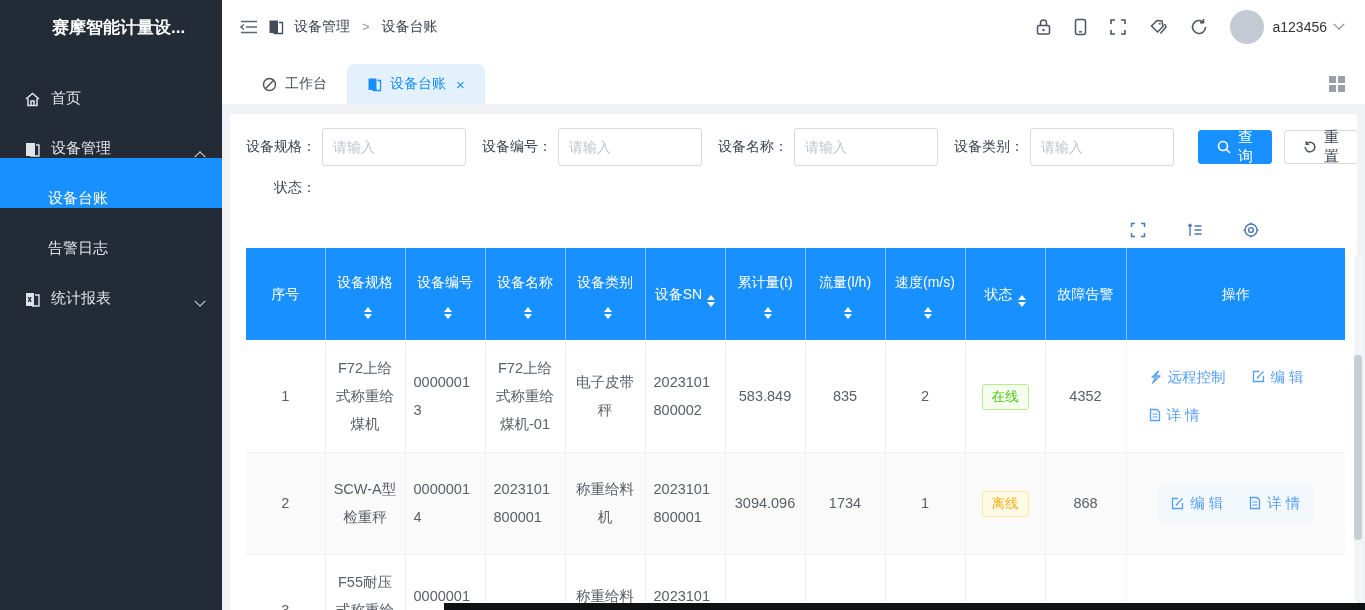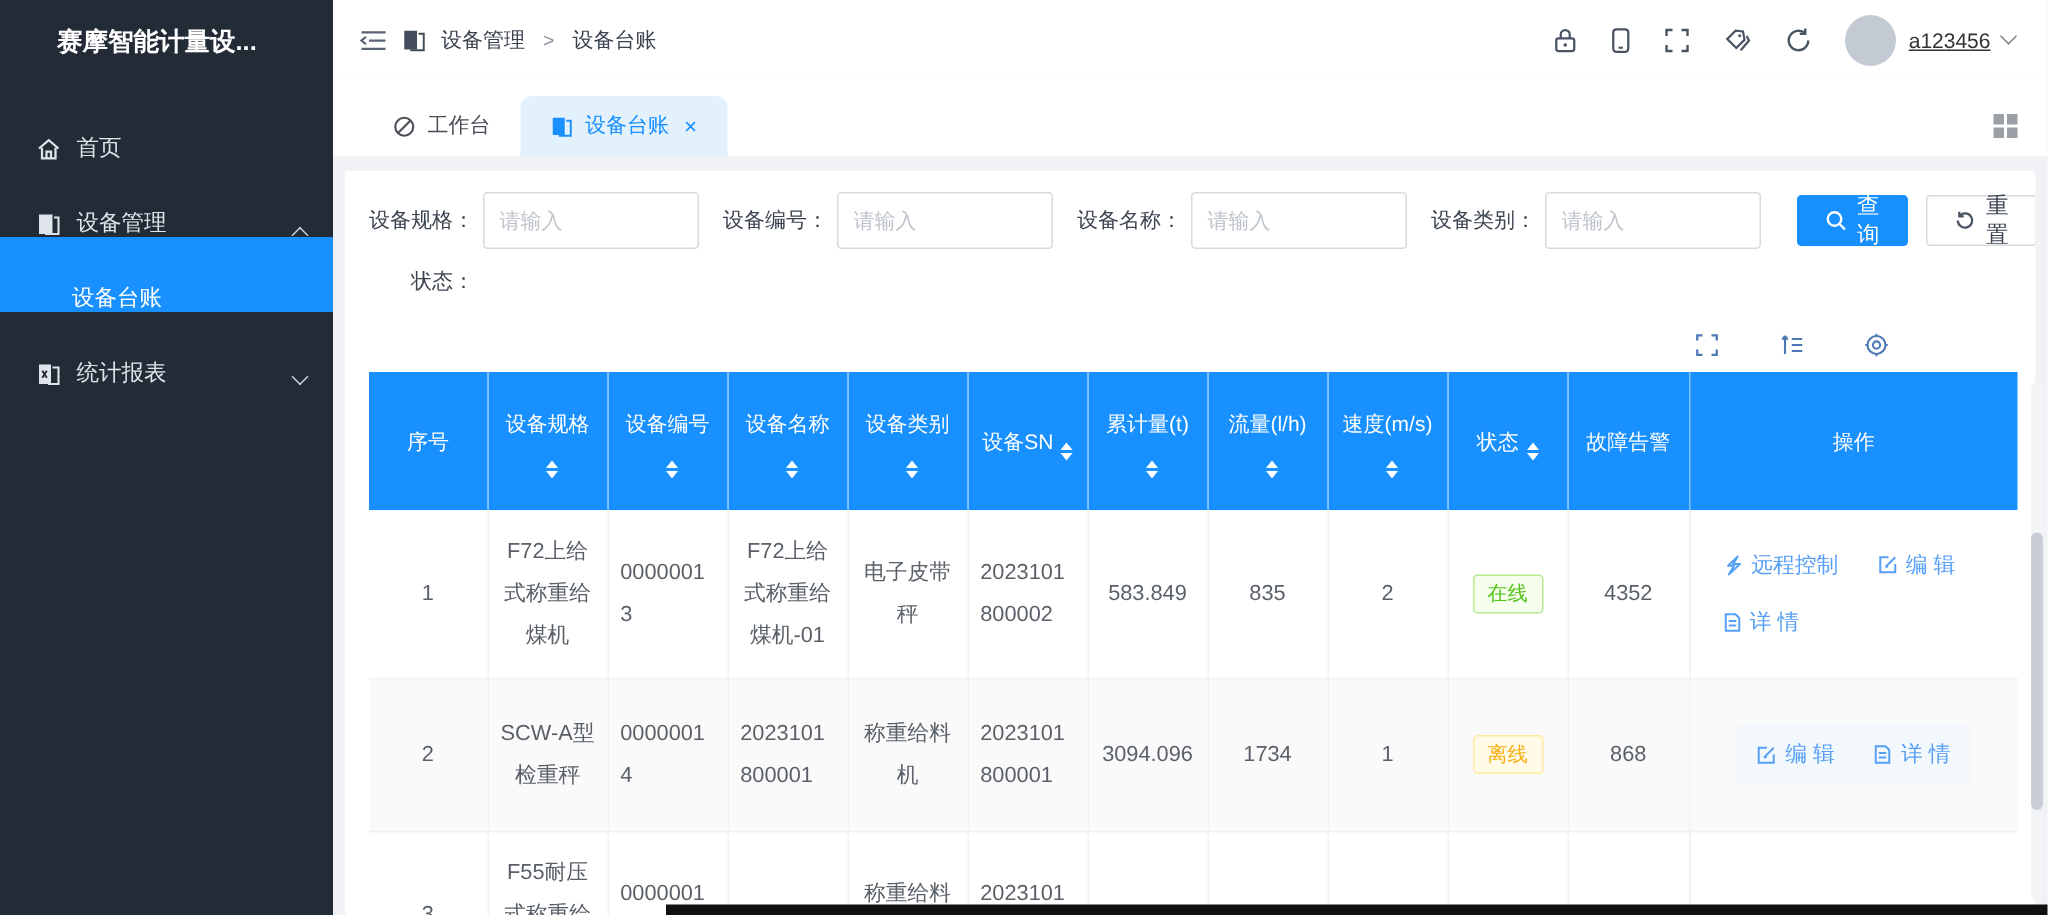--- a/index.html
+++ b/index.html
@@ -2,41 +2,41 @@
 <html><head>
 <meta charset="utf-8">
 <style>
   * { margin:0; padding:0; box-sizing:border-box; }
   html,body { width:1365px; height:610px; overflow:hidden; }
   body { font-family:"Liberation Sans","DejaVu Sans",sans-serif; font-size:14px; color:#333; background:#f0f2f5; }
   .app { position:relative; width:1365px; height:610px; overflow:hidden; }
 
   
   .sidebar { position:absolute; left:0; top:0; width:222px; height:610px; background:#232b36; z-index:10; }
-  .sidebar-title { height:56px; line-height:56px; padding-left:38px; color:#fff; font-size:17px; font-weight:bold; white-space:nowrap; overflow:hidden; }
+  .sidebar-title { height:56px; line-height:56px; padding-left:52px; color:#fff; font-size:17px; font-weight:bold; white-space:nowrap; overflow:hidden; }
   .menu { margin-top:2px; }
   .menu-item { height:50px; display:flex; align-items:flex-end; padding:0 18px 0 24px; color:#dfe4ea; font-size:15px; cursor:pointer; }
   .menu-item .mi-icon { width:17px; height:17px; margin-right:10px; display:inline-flex; }
   .menu-item .grow { flex:1; }
   .menu-item.sub { padding-left:48px; }
   .menu-item.active { background:#1890ff; color:#fff; }
   .chev { width:8px; height:8px; border-right:1.6px solid #cfd6dd; border-bottom:1.6px solid #cfd6dd; display:inline-block; }
   .chev.up { transform:rotate(-135deg) translate(-2px,-2px); }
   .chev.down { transform:rotate(45deg) translate(-2px,-2px); }
 
   
   .main { position:absolute; left:222px; top:0; right:0; height:610px; }
   .topbar { height:53px; background:#fff; display:flex; align-items:center; padding:0 22px 0 18px; }
   .crumb-wrap { display:flex; align-items:center; gap:10px; }
   .crumb-sep { color:#8a919c; margin:0 2px; font-size:13px; }
   .crumb-text { color:#3c4450; }
   .topbar-right { margin-left:auto; display:flex; align-items:center; gap:22px; }
   .tb-icon { display:inline-flex; cursor:pointer; }
   .avatar { width:34px; height:34px; border-radius:50%; background:#c3cad4; }
-  .user-wrap { display:flex; align-items:center; gap:8px; cursor:pointer;text-decoration:underline; }
+  .user-wrap { display:flex; align-items:center; gap:8px; cursor:pointer; }
   .user-name { color:#333; }
   .chev-gray { border-color:#7a828d; }
 
   
   .tabbar { height:52px; background:#fff; border-bottom:1px solid #eef0f2; display:flex; align-items:flex-end; padding:0 20px; }
   .tab { height:40px; display:flex; align-items:center; gap:8px; padding:0 20px; cursor:pointer; color:#4a4f57; }
   .tab.active { background:#e3f1fd; border-radius:8px 8px 0 0; color:#1890ff; }
   .tab .close-x { font-size:15px; color:#1890ff; margin-left:2px; }
   .tabbar-right { margin-left:auto; margin-bottom:12px; cursor:pointer; }
   .grid-ic { display:grid; grid-template-columns:7px 7px; grid-gap:2px; }
@@ -108,20 +108,23 @@
           <svg width="17" height="17" viewBox="0 0 17 17">
               <rect x="2" y="2" width="9" height="13" fill="#dfe4ea"></rect>
               <path d="M12 4 H15 V15 H6" fill="none" stroke="#dfe4ea" stroke-width="1.4"></path>
             </svg>
         </span>
         <span class="grow">设备管理</span>
         <span class="chev up"></span>
       </div>
       <div class="menu-item sub active">
         <span>设备台账</span>
+      </div>
+      <div class="menu-item sub">
+        <span>告警日志</span>
       </div>
       <div class="menu-item">
         <span class="mi-icon">
           <svg width="17" height="17" viewBox="0 0 17 17">
               <rect x="2" y="2" width="8" height="13" fill="#dfe4ea"></rect>
               <path d="M4.2 6.2 l3 4.6 M7.2 6.2 l-3 4.6" stroke="#232b36" stroke-width="1.3"></path>
               <path d="M11 4 H15 V15 H8" fill="none" stroke="#dfe4ea" stroke-width="1.4"></path>
             </svg>
         </span>
         <span class="grow">统计报表</span>

